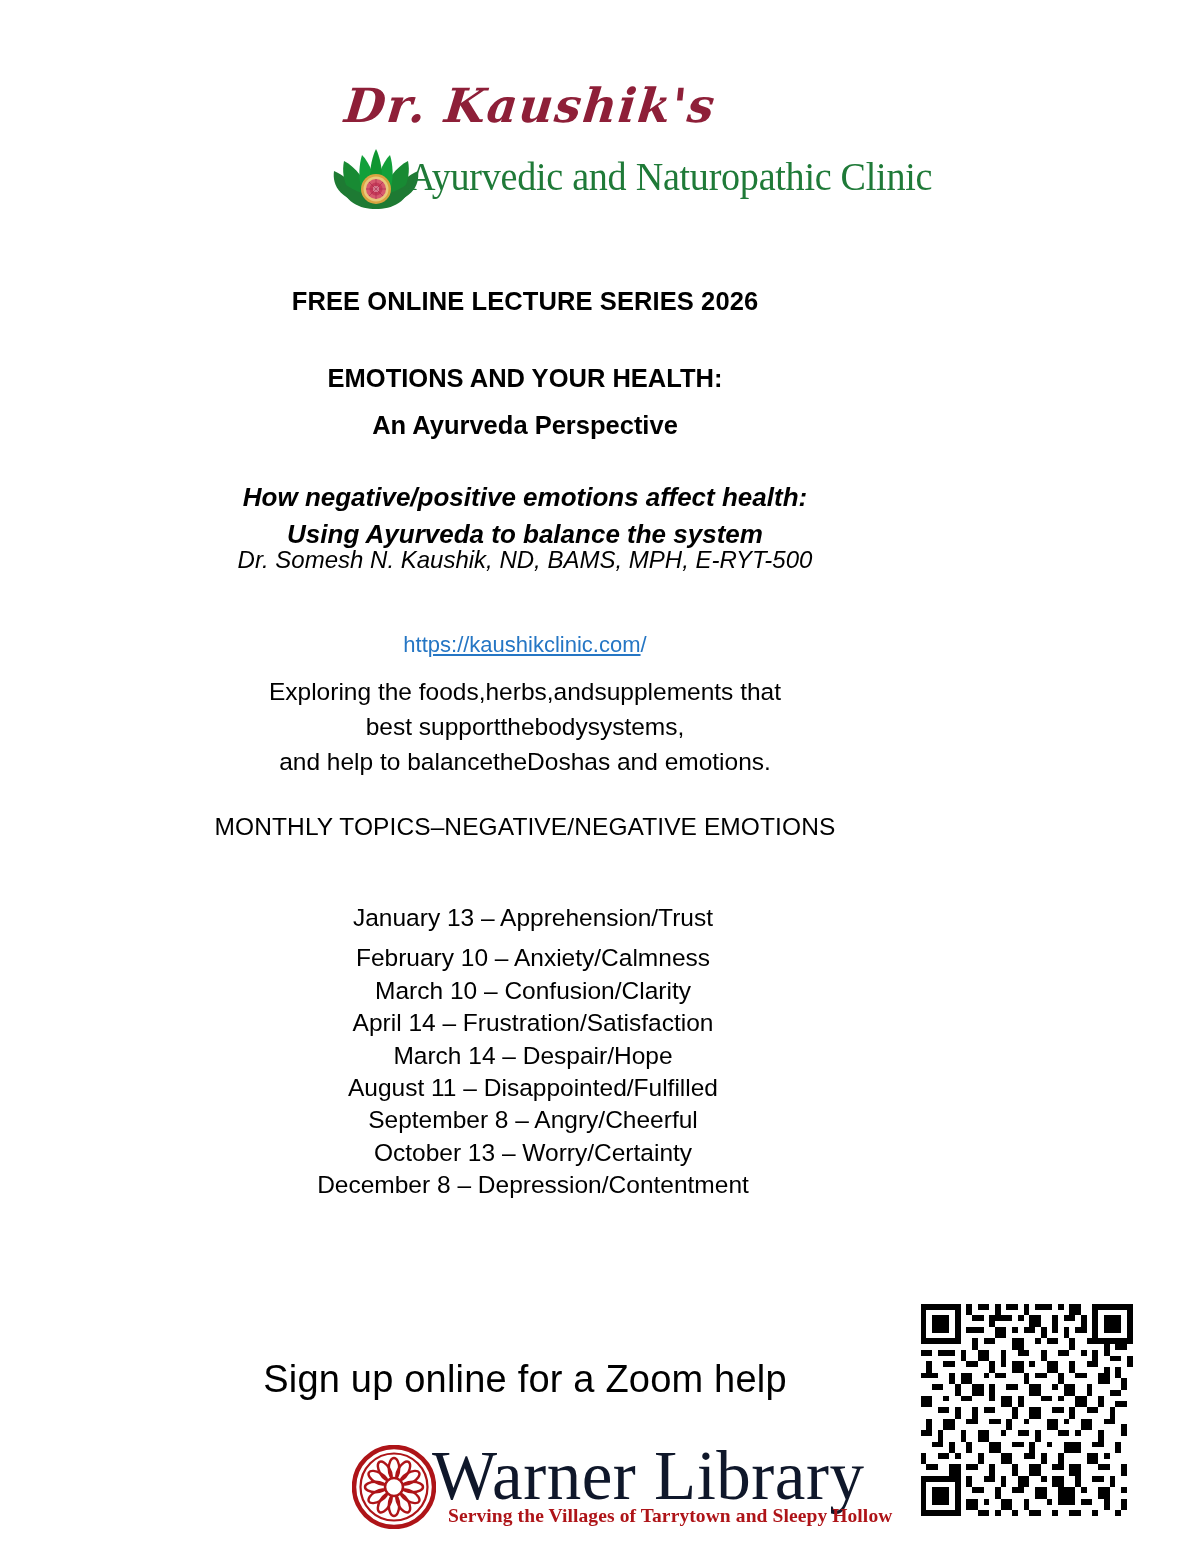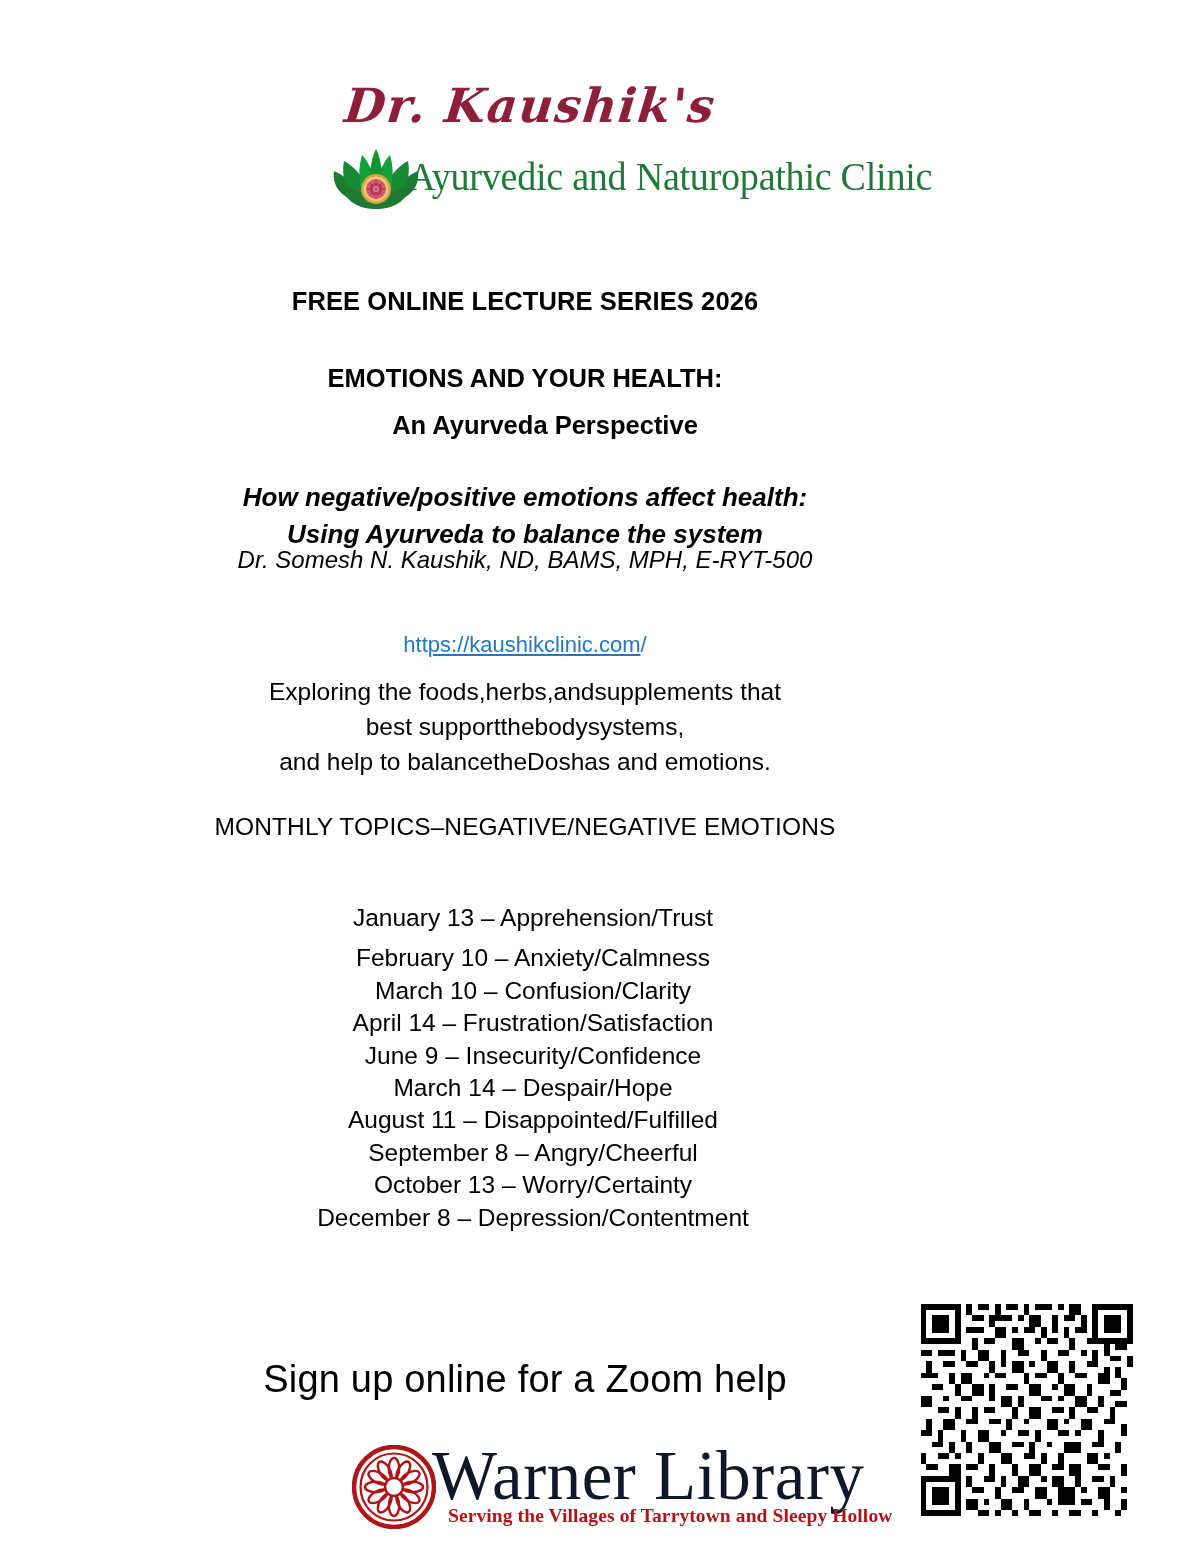--- a/index.html
+++ b/index.html
@@ -75,21 +75,20 @@
   }
   .lecture-title {
     top: 364px;
     font-size: 25.5px;
     font-weight: 700;
   }
   .lecture-subtitle {
     top: 411px;
     font-size: 25.5px;
     font-weight: 700;
-    padding-left: 20px;
   }
   .tagline {
     top: 479px;
     font-size: 26px;
     font-weight: 700;
     font-style: italic;
     line-height: 37px;
   }
   .presenter {
     top: 546px;
@@ -252,21 +251,20 @@
 best supportthebodysystems,
 and help to balancetheDoshas and emotions.</div>
 
 <div class="blk topics-heading">MONTHLY TOPICS–NEGATIVE/NEGATIVE EMOTIONS</div>
 
 <div class="schedule">
   <div class="schedule-row first">January 13 – Apprehension/Trust</div>
   <div class="schedule-row">February 10 – Anxiety/Calmness</div>
   <div class="schedule-row">March 10 – Confusion/Clarity</div>
   <div class="schedule-row">April 14 – Frustration/Satisfaction</div>
-  <div class="schedule-row">June 9 – Insecurity/Confidence</div>
   <div class="schedule-row">March 14 – Despair/Hope</div>
   <div class="schedule-row">August 11 – Disappointed/Fulfilled</div>
   <div class="schedule-row">September 8 – Angry/Cheerful</div>
   <div class="schedule-row">October 13 – Worry/Certainty</div>
   <div class="schedule-row">December 8 – Depression/Contentment</div>
 </div>
 
 <div class="blk signup">Sign up online for a Zoom help</div>
 
 <div class="qr-code">

